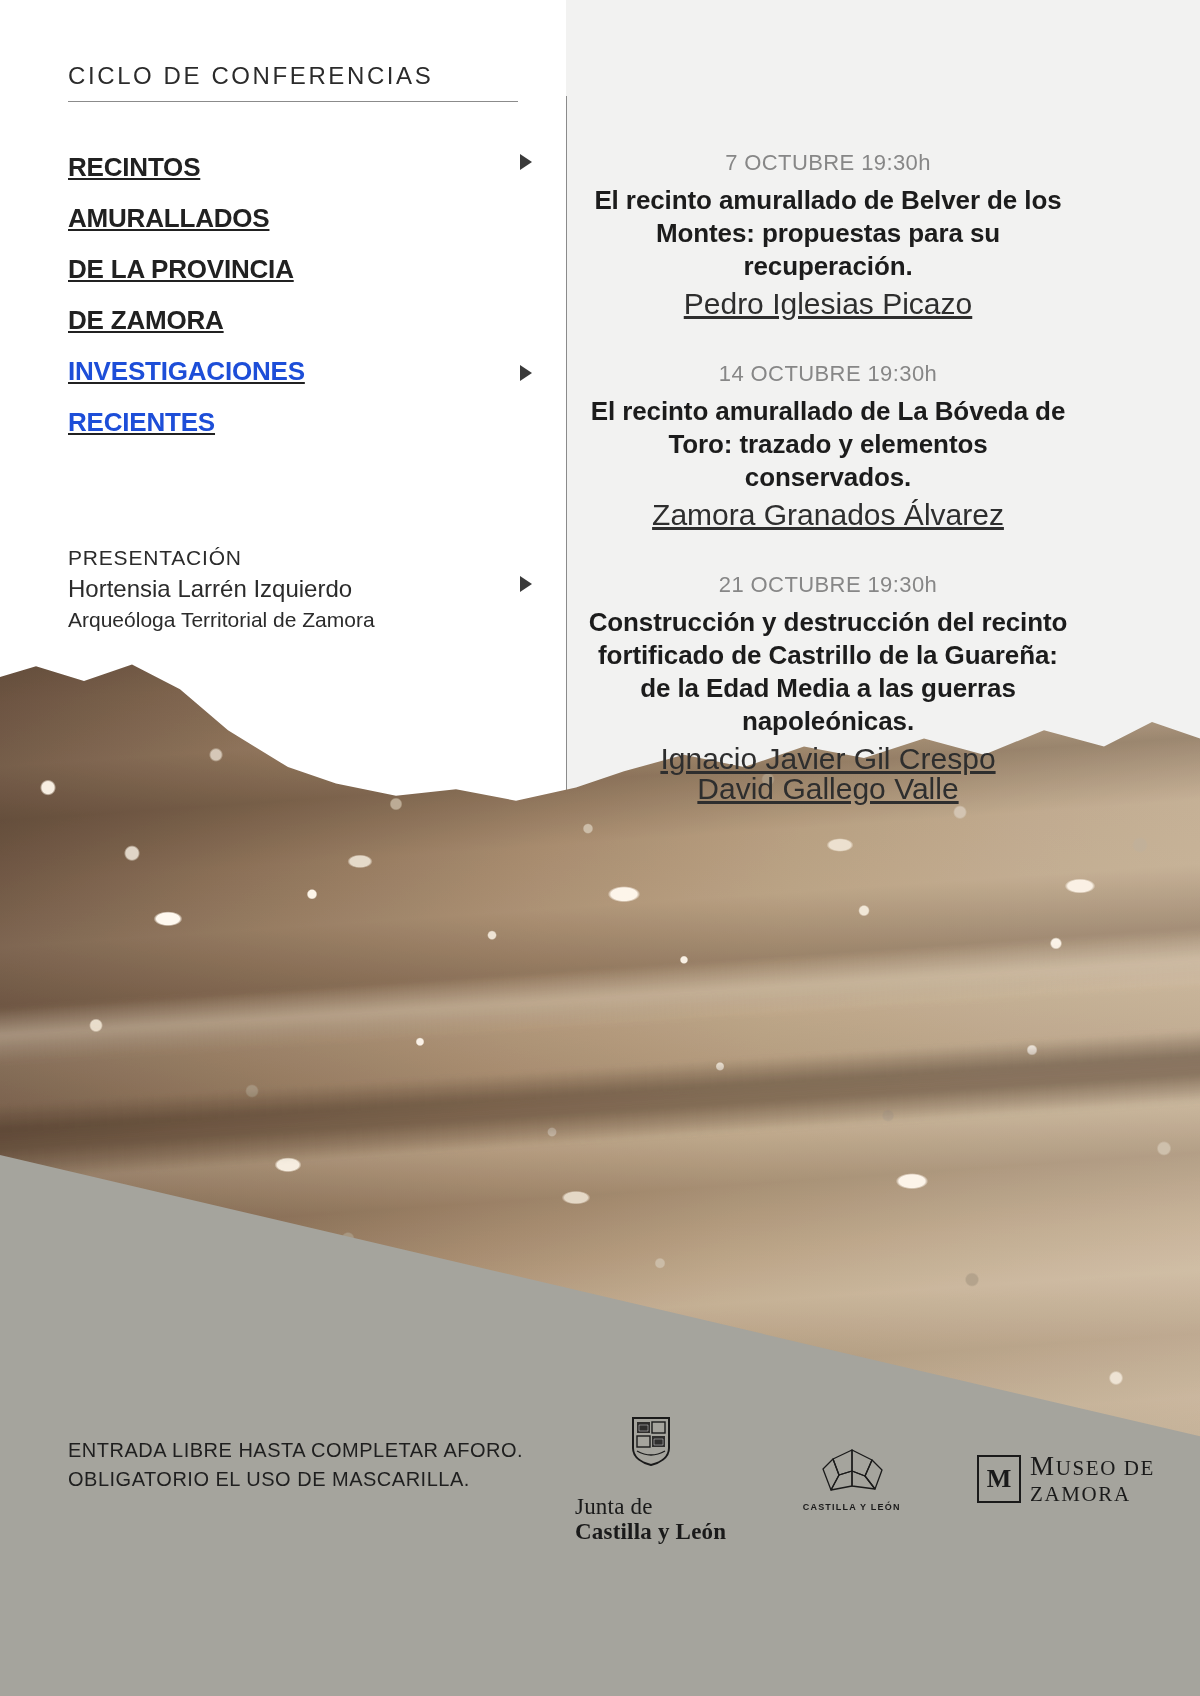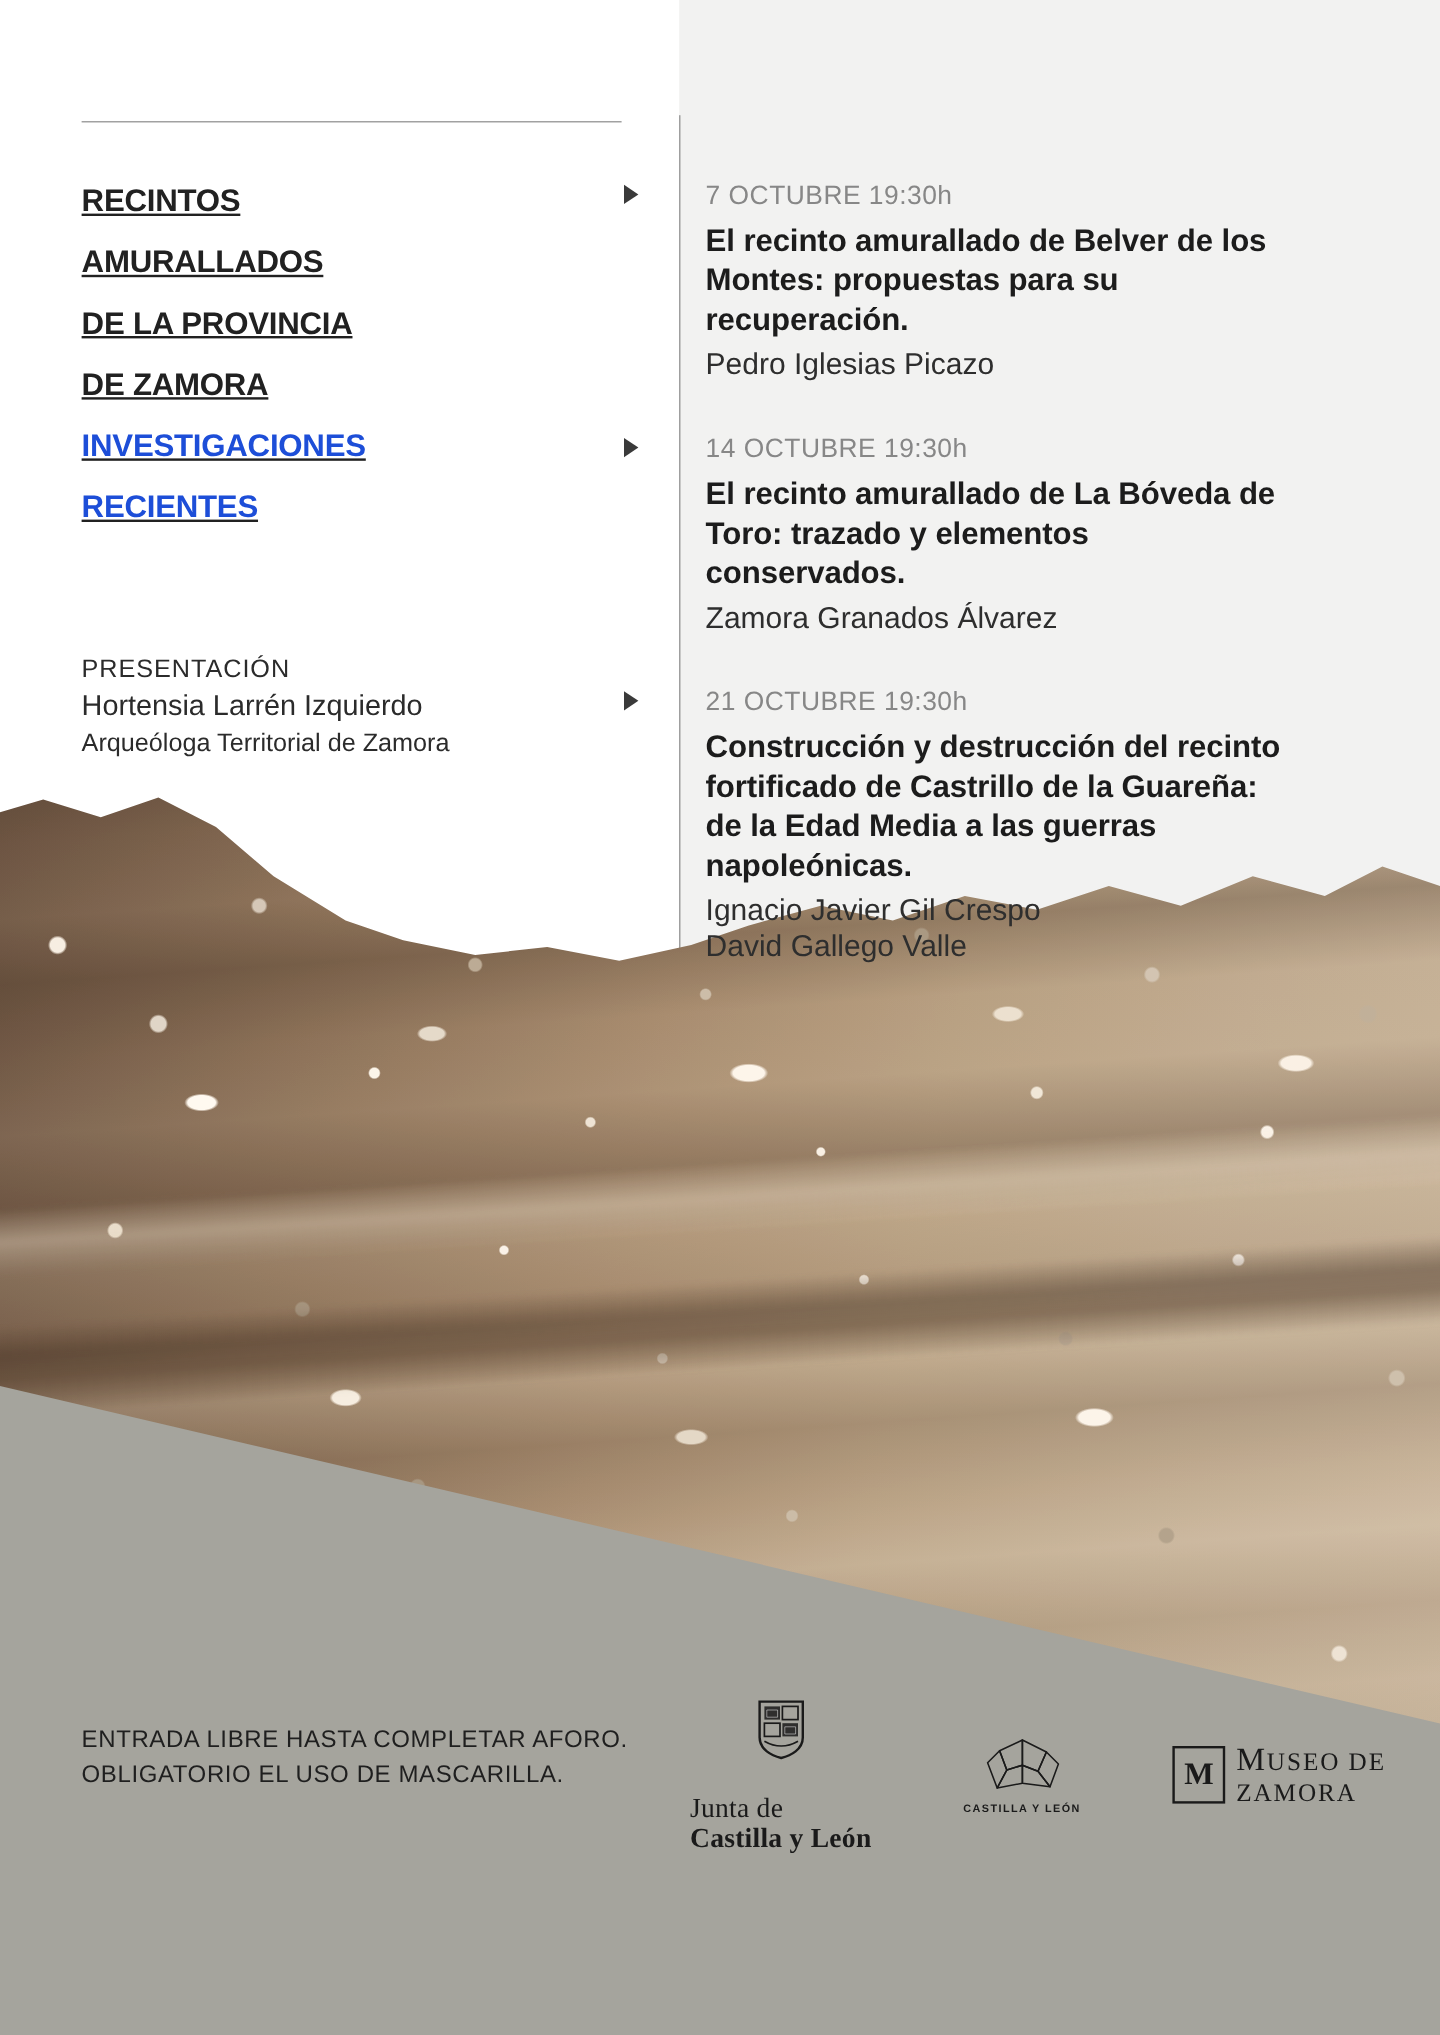--- a/index.html
+++ b/index.html
@@ -223,20 +223,21 @@
   
   .lectures {
     position: absolute;
     left: 588px;
     top: 148px;
     width: 480px;
   }
   .lecture {
     position: relative;
     margin-bottom: 40px;
+    text-align: center;
   }
   .lecture:last-child { margin-bottom: 12px; }
   .bullet {
     position: absolute;
     left: -68px;
     top: 6px;
     width: 0;
     height: 0;
     border-top: 8px solid transparent;
     border-bottom: 8px solid transparent;
@@ -251,23 +252,24 @@
   }
   .l-title {
     font-size: 26px;
     line-height: 33px;
     font-weight: 700;
     color: #1c1c1c;
     letter-spacing: -0.1px;
     margin: 0 0 6px 0;
   }
   .l-speaker {
-    font-size: 25px;
+    font-size: 30px;
     line-height: 30px;
     color: #2e2e2e;
+    text-decoration: underline;
   }
 
   
   .venue {
     position: absolute;
     left: 68px;
     top: 1286px;
     width: 520px;
   }
   .venue-name {
@@ -364,20 +366,21 @@
     <div class="wall-clip">
       <div class="wall-img">
         <div class="wall-band-light"></div>
         <div class="wall-band-dark"></div>
       </div>
     </div>
   </div>
 
   <div class="footer-block"></div>
 
+  <div class="kicker">CICLO DE CONFERENCIAS</div>
   <div class="kicker-rule"></div>
 
   <h1 class="title"><span>RECINTOS</span><br><span>AMURALLADOS</span><br><span>DE LA PROVINCIA</span><br><span>DE ZAMORA</span><br><span class="sub">INVESTIGACIONES</span><br><span class="sub">RECIENTES</span></h1>
 
   <div class="pres">
     <div class="pres-label">PRESENTACIÓN</div>
     <div class="pres-name">Hortensia Larrén Izquierdo</div>
     <div class="pres-role">Arqueóloga Territorial de Zamora</div>
   </div>
 

